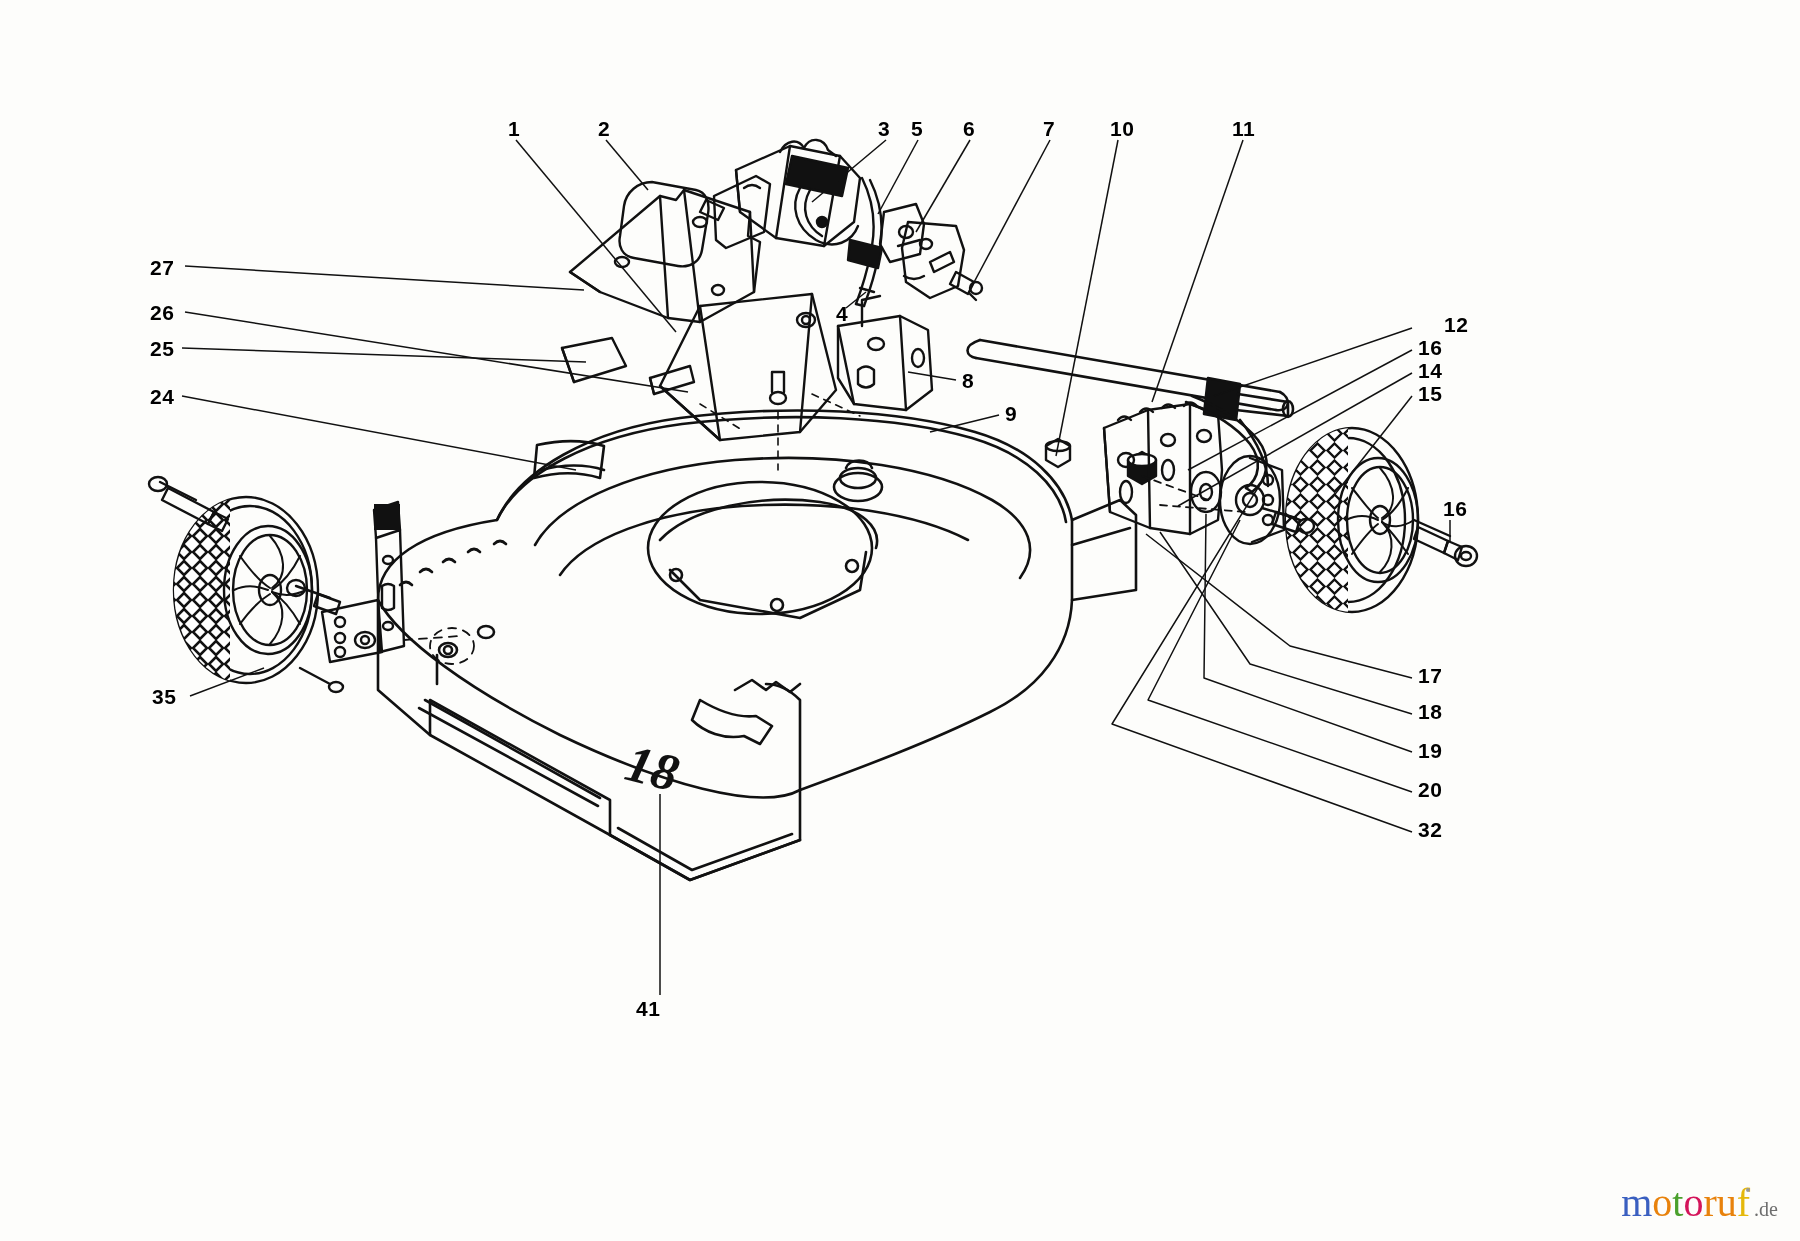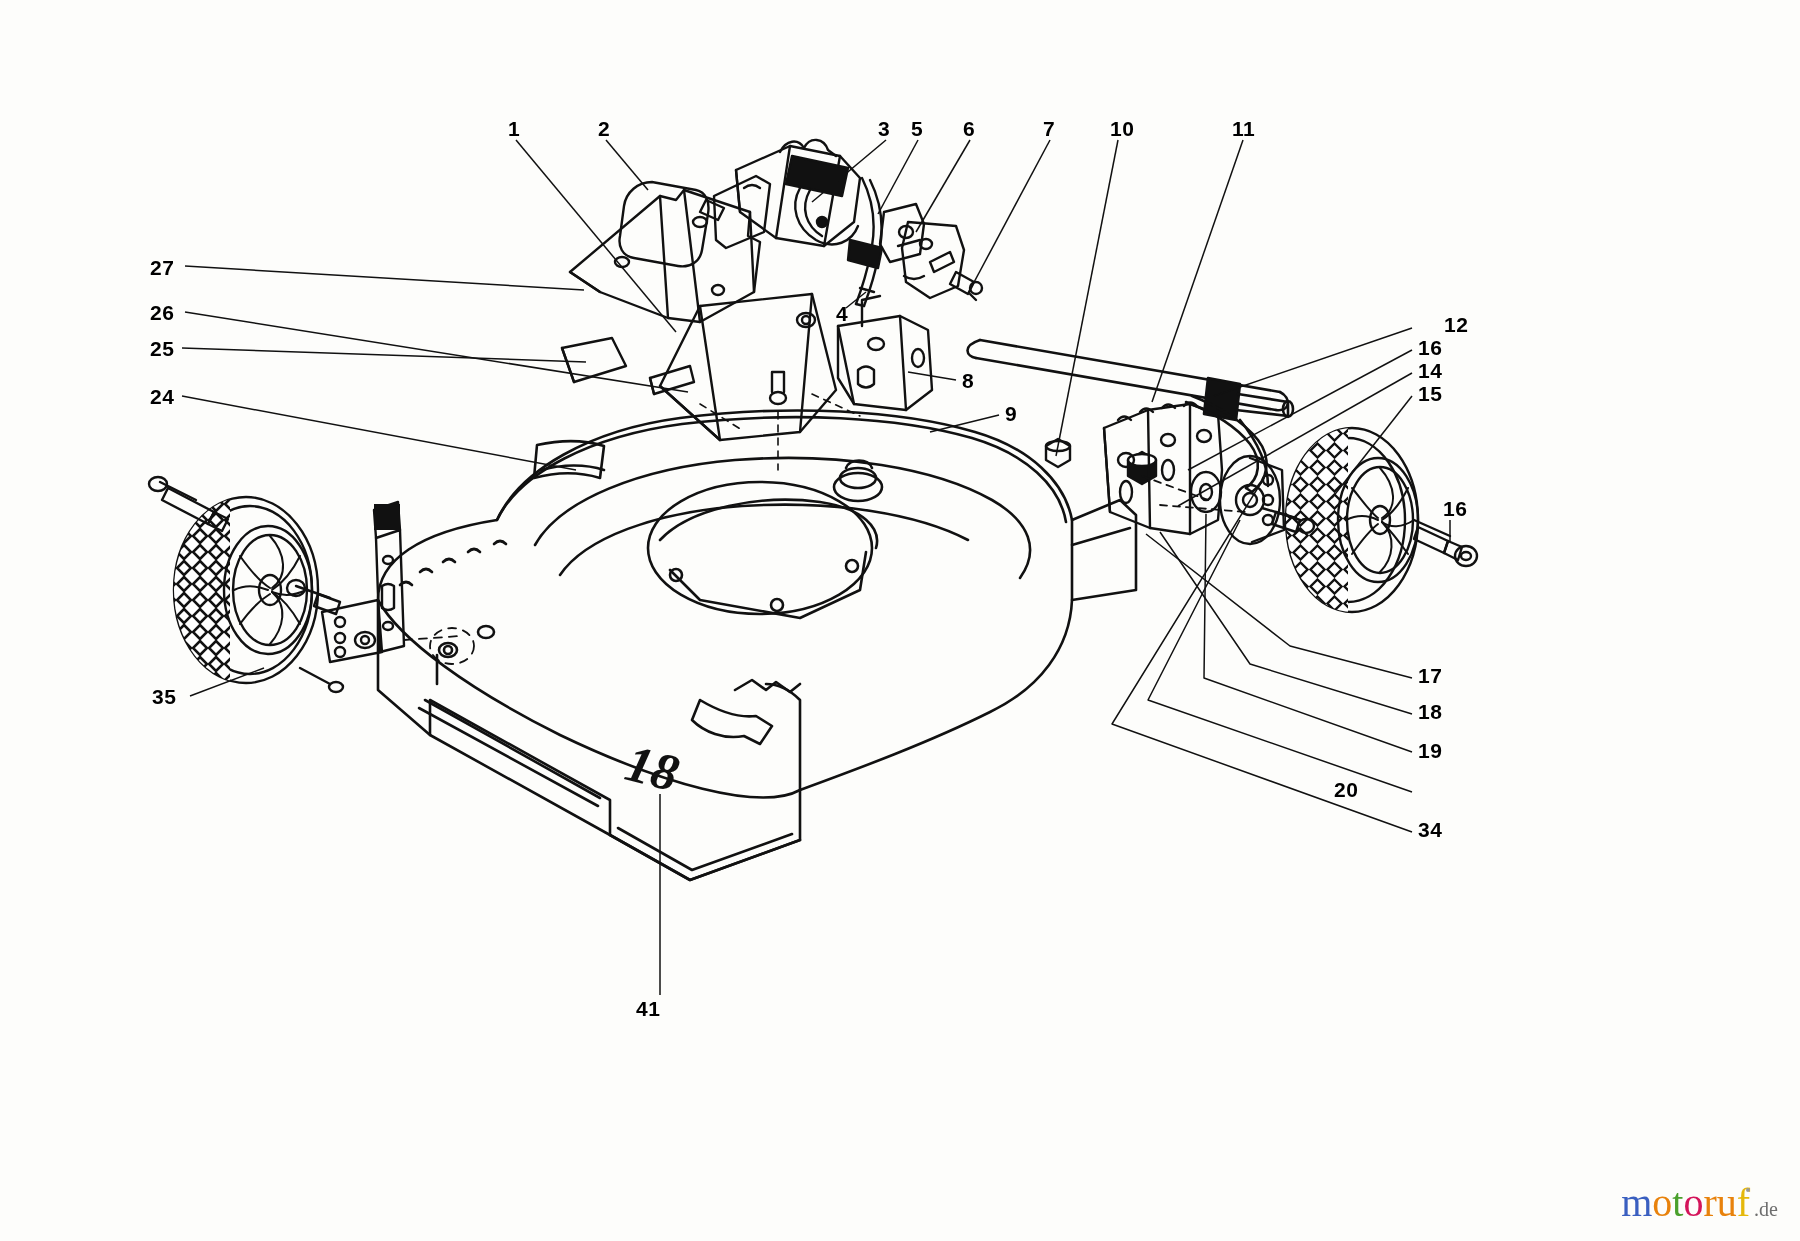--- a/index.html
+++ b/index.html
@@ -440,20 +440,20 @@
   <div class="callout" style="left:636px;  top:998px;">41</div>
 
   <div class="callout" style="left:1418px; top:314px;margin-left:26px;">12</div>
   <div class="callout" style="left:1418px; top:337px;">16</div>
   <div class="callout" style="left:1418px; top:360px;">14</div>
   <div class="callout" style="left:1418px; top:383px;text-align:center;">15</div>
   <div class="callout" style="left:1443px; top:498px;">16</div>
   <div class="callout" style="left:1418px; top:665px;">17</div>
   <div class="callout" style="left:1418px; top:701px;">18</div>
   <div class="callout" style="left:1418px; top:740px;">19</div>
-  <div class="callout" style="left:1334px; top:779px;">20</div>
-  <div class="callout" style="left:1418px; top:819px;">34</div>
+  <div class="callout" style="left:1418px; top:779px;">20</div>
+  <div class="callout" style="left:1418px; top:819px;">32</div>
 
   <div id="watermark">
     <span class="ch" style="color: rgb(58, 95, 192);">m</span><span class="ch" style="color: rgb(232, 130, 12);">o</span><span class="ch" style="color: rgb(74, 160, 44);">t</span><span class="ch" style="color: rgb(212, 20, 90);">o</span><span class="ch" style="color: rgb(232, 130, 12);">r</span><span class="ch" style="color: rgb(232, 130, 12);">u</span><span class="ch" style="color: rgb(229, 184, 11);">f</span><span class="dot-acc"></span><span class="tld" style="color: rgb(110, 110, 110);">.de</span>
   </div>
 
 </div>
 
 </body></html>

